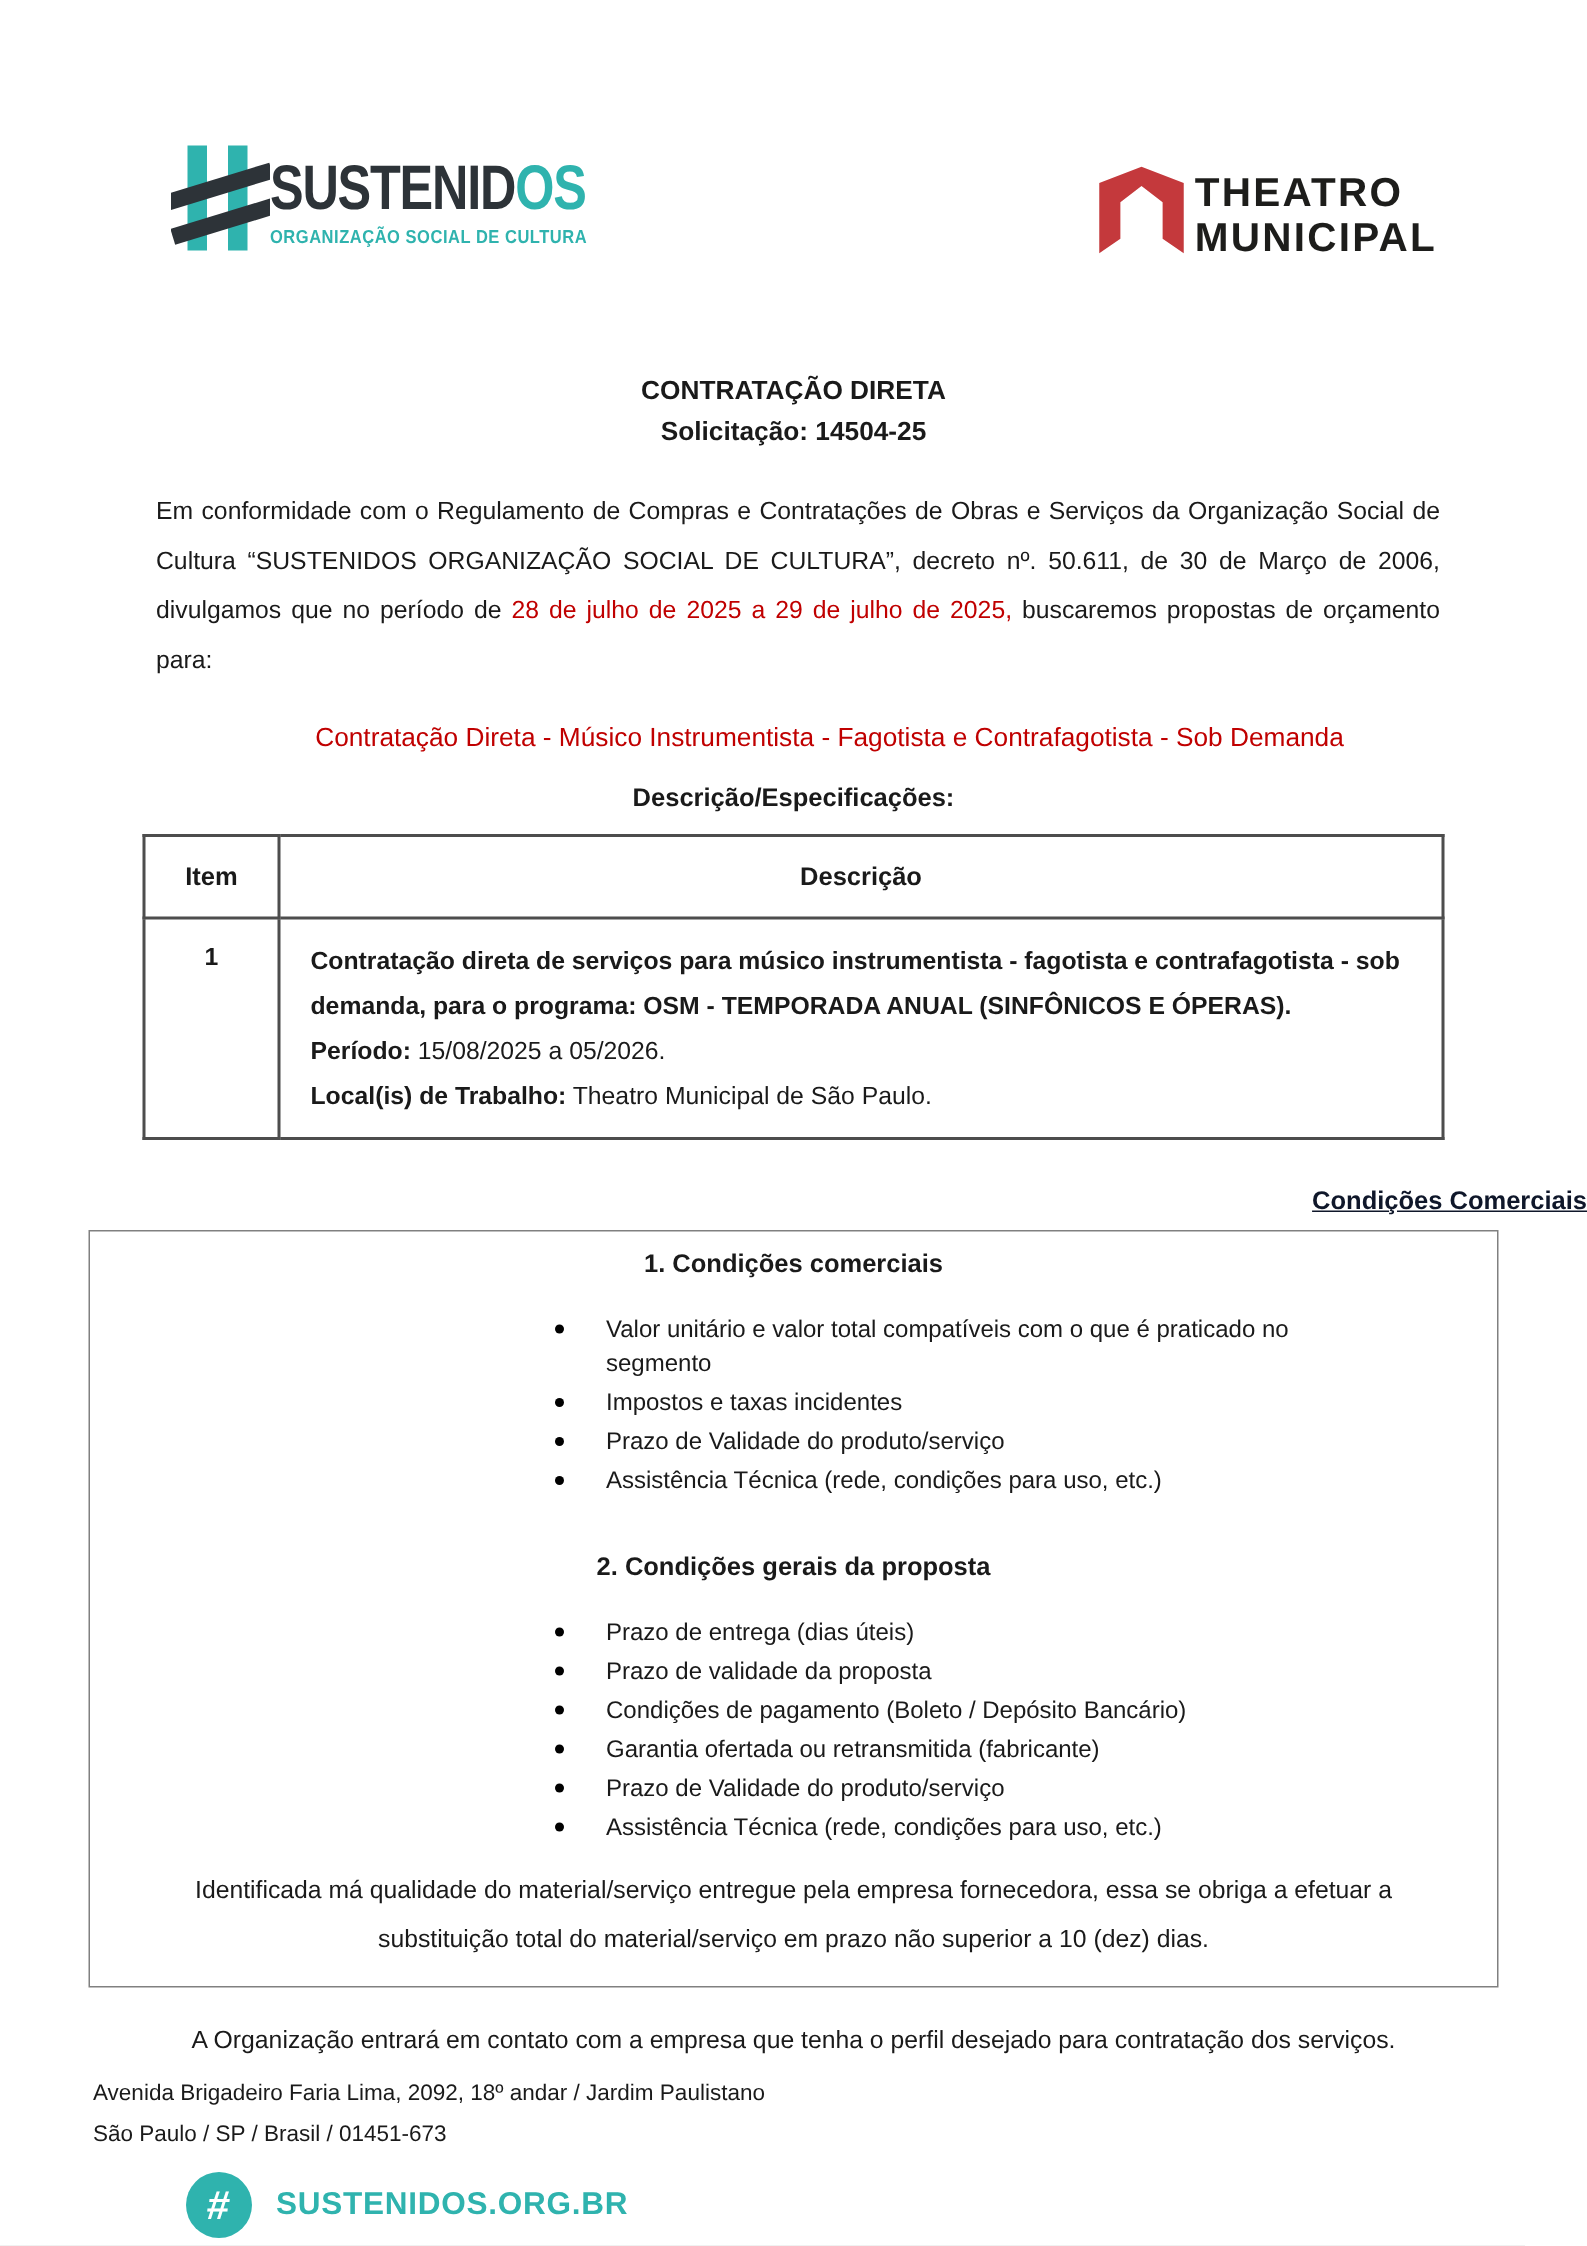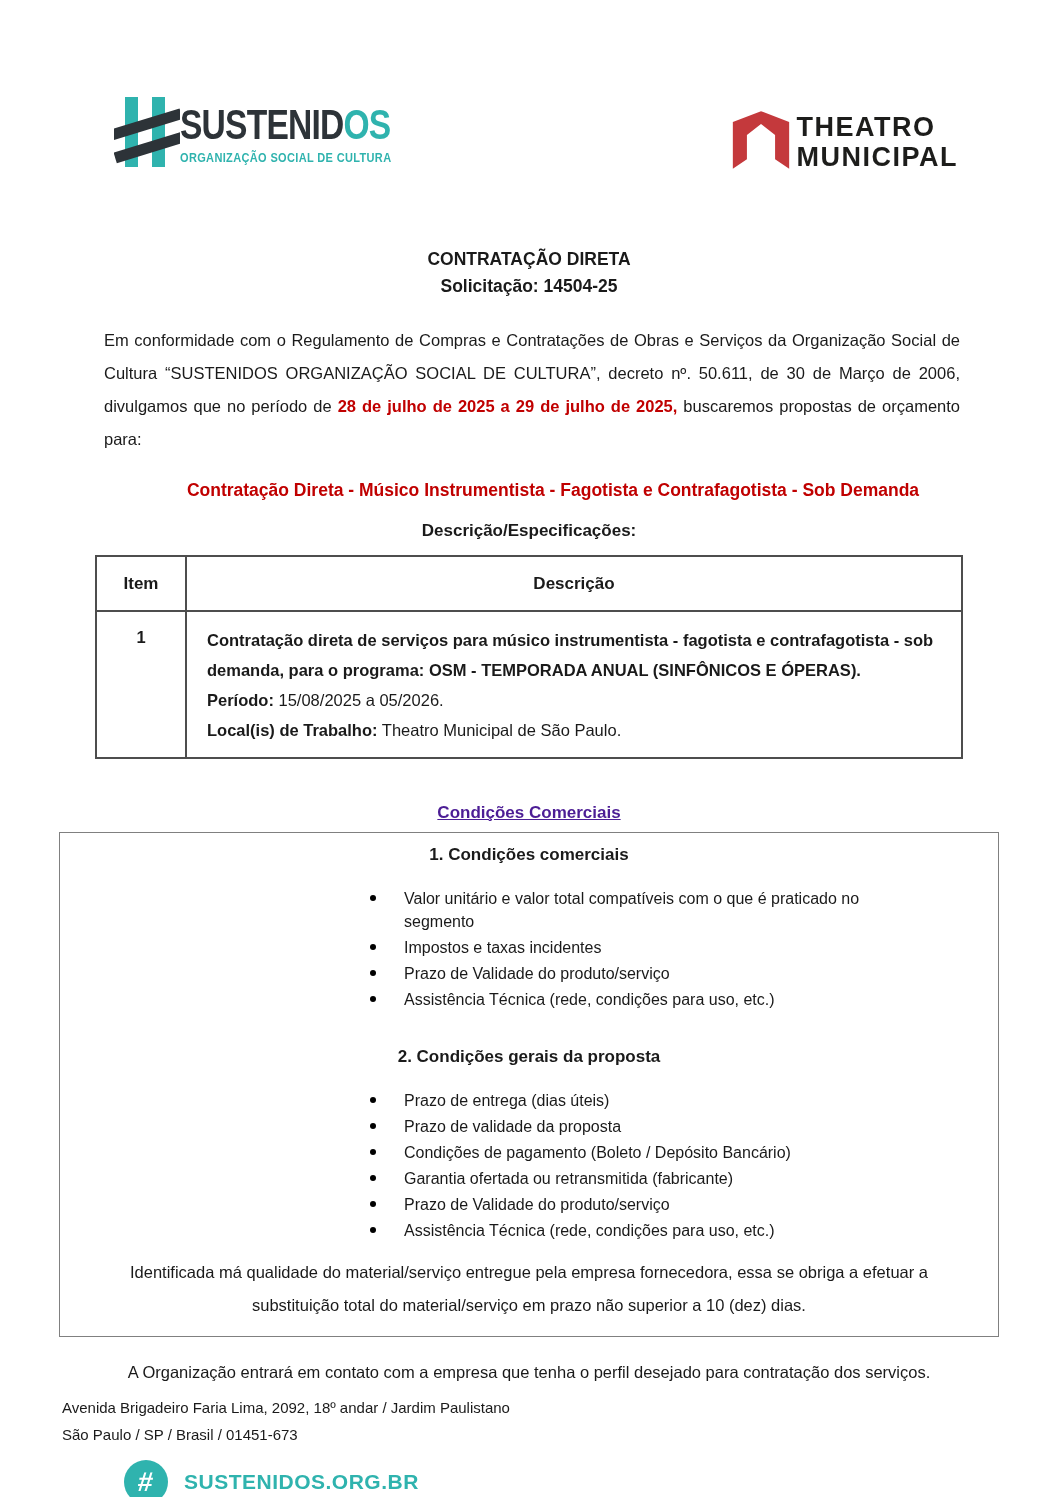--- a/index.html
+++ b/index.html
@@ -17,34 +17,34 @@
   .sus-wordmark .dk { color:#2d3338; }
   .sus-wordmark .tl { color:#2fb3ae; }
   .sus-tagline { font-weight:bold; font-size:12.5px; color:#2fb3ae; letter-spacing:0.4px; transform:scaleX(0.88); transform-origin:left top; white-space:nowrap; margin-top:5px; }
   .thm-logo { display:flex; align-items:center; gap:4px; margin-top:10px; }
   .thm-text { font-weight:bold; font-size:27px; color:#1d1d1b; letter-spacing:1.5px; line-height:30px; white-space:nowrap; }
   
   .doc-title { text-align:center; margin-top:64px; font-size:17.5px; font-weight:bold; line-height:27px; }
   .doc-title div { }
   
   .intro { margin:24px 98px 0 104px; font-size:16.5px; line-height:33px; text-align:justify; }
-  .intro .dates { color:#c00000; font-weight:bold; }
+  .intro .dates { color:#c00000; font-weight:normal; }
   
-  .subject { margin-top:24px; text-align:center; color:#c00000; font-weight:bold; font-size:17.5px;margin-left:48px; }
+  .subject { margin-top:24px; text-align:center; color:#c00000; font-weight:normal; font-size:17.5px;margin-left:48px; }
   .spec-label { margin-top:20px; text-align:center; font-weight:bold; font-size:17px; }
   
   table.items { width:868px; margin:14px auto 0 auto; border-collapse:collapse; }
   table.items th, table.items td { border:2px solid #4d4d4d; }
   table.items th { font-size:17px; font-weight:bold; height:55px; text-align:center; }
   th.col-item, td.cell-item { width:90px; }
   td.cell-item { text-align:center; vertical-align:top; padding-top:16px; font-weight:bold; font-size:16.5px; }
   td.cell-desc { padding:13px 20px 12px 20px; font-size:16.5px; line-height:30px;border-radius:19px; }
   td.cell-desc .b { font-weight:bold; }
   
-  .cond-heading { margin-top:44px; text-align:center; color:#4c1d95; font-weight:bold; font-size:17px; text-decoration:underline; }
+  .cond-heading { margin-top:31px; text-align:right; color:#0f172a; font-weight:bold; font-size:17px; text-decoration:underline; }
   .cond-box { width:940px; margin:9px auto 0 auto; border:1px solid #808080; padding:12px 10px 14px 10px; }
   .cond-sec-title { text-align:center; font-weight:bold; font-size:17px; }
   .bullet-list { margin:22px 0 0 300px; }
   .bullet-row { display:flex; margin-bottom:3px; font-size:16px; line-height:23px; }
   .bullet-dot { flex:0 0 auto; width:6px; height:6px; border-radius:50%; background:#000; margin:8px 28px 0 0; }
   .bullet-text { max-width:505px; }
   .sec2 { margin-top:36px; }
   .cond-note { margin:14px auto 0 auto; max-width:850px; text-align:center; font-size:16.5px; line-height:33px; }
   
   .closing { margin-top:26px; text-align:center; font-size:16.5px; }

